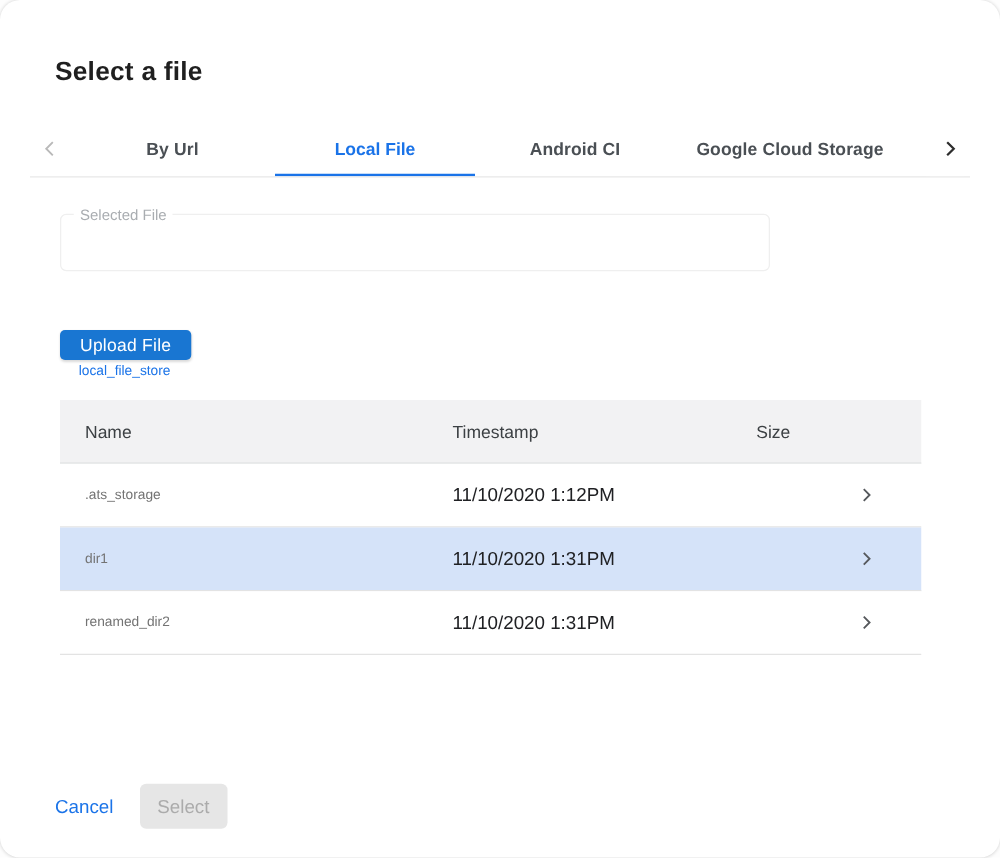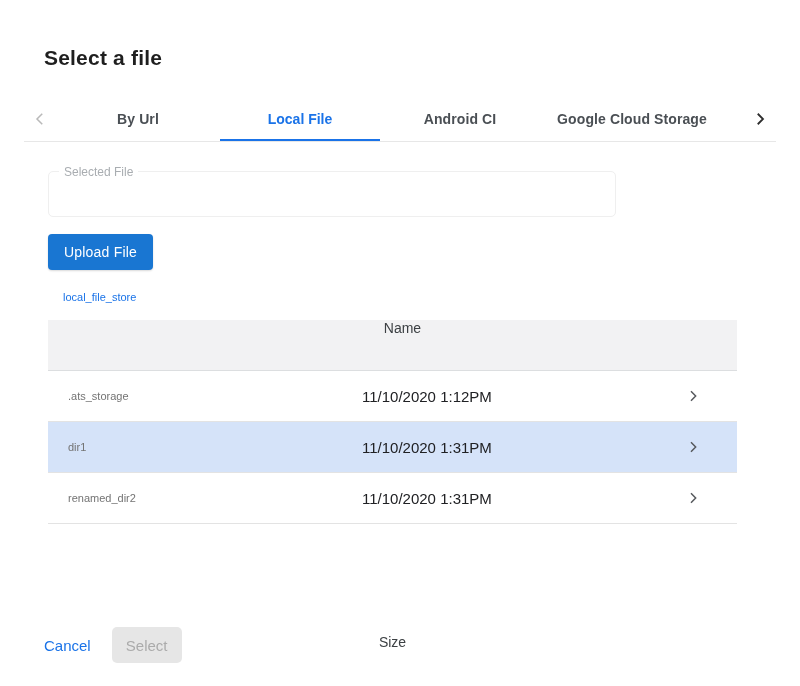--- a/index.html
+++ b/index.html
@@ -7,21 +7,21 @@
   body {
     font-family: "Liberation Sans", "DejaVu Sans", sans-serif;
     background: #fdfdfd;
     color: rgba(0,0,0,0.87);
     overflow: hidden;
   }
   .dialog {
     position: absolute;
     inset: 0;
     background: #ffffff;
-    border-radius: 0;
+    border-radius: 16px;
     box-shadow: 0 0 3px rgba(0,0,0,0.18);
   }
   .dialog-title {
     position: absolute;
     left: 44px; top: 46px;
     font-size: 21px;
     color: #1f1f1f;
     letter-spacing: .2px;
   }
 
@@ -92,22 +92,22 @@
     background: transparent;
     font-size: 15px;
     padding: 0 14px;
     font-family: inherit;
     color: rgba(0,0,0,0.87);
   }
 
   
   .upload-button {
     position: absolute;
-    left: 48px; top: 234px;
-    height: 36px;
+    left: 48px; top: 264px;
+    height: 24px;
     padding: 0 16px;
     background: var(--button-blue, #1976d2);
     color: #fff;
     font-size: 14px;
     font-family: inherit;
     border: none;
     border-radius: 4px;
     cursor: pointer;
     box-shadow: 0 1px 2px rgba(0,0,0,0.15);
     letter-spacing: .2px;
@@ -130,21 +130,20 @@
   .t-row {
     display: flex;
     align-items: center;
     height: 51px;
     border-bottom: 1px solid #e3e3e3;
     background: #fff;
   }
   .t-row.header {
     background: var(--header-bg, #f2f2f3);
     border-bottom: 1px solid #dcdee0;
-    flex-direction: column;
   }
   .t-row.selected { background: var(--selected-row-bg, #d5e3f9); }
   .t-row[data-interactable="true"] { cursor: pointer; }
   .c-name { flex: 0 0 314px; padding-left: 20px; font-size: 11px; color: #737373; }
   .c-time { flex: 0 0 243px; font-size: 15px; color: #202124; }
   .c-size { flex: 1 1 auto; font-size: 15px; color: #202124; }
   .t-row.header .c-name, .t-row.header .c-time, .t-row.header .c-size {
     font-size: 14px; color: #3c4043;
   }
   .c-chevron {
@@ -222,20 +221,21 @@
     <input type="text" data-interactable="true" aria-label="Selected File" value="" style="">
   </div>
 
   <button class="upload-button" data-interactable="true">Upload File</button>
 
   <a class="store-link" data-interactable="true">local_file_store</a>
 
   <div class="file-table" data-interactable="false">
     <div class="t-row header" data-interactable="false">
       <div class="c-name" data-interactable="false">Name</div>
+      <div class="c-time" data-interactable="false">Timestamp</div>
       <div class="c-size" data-interactable="false">Size</div>
       <div class="c-chevron" data-interactable="false"></div>
     </div>
 
     <div class="t-row" data-interactable="true">
       <div class="c-name" data-interactable="false">.ats_storage</div>
       <div class="c-time" data-interactable="false">11/10/2020 1:12PM</div>
       <div class="c-size" data-interactable="false"></div>
       <div class="c-chevron" data-interactable="true">
         <span data-interactable="false" style="display:flex">

